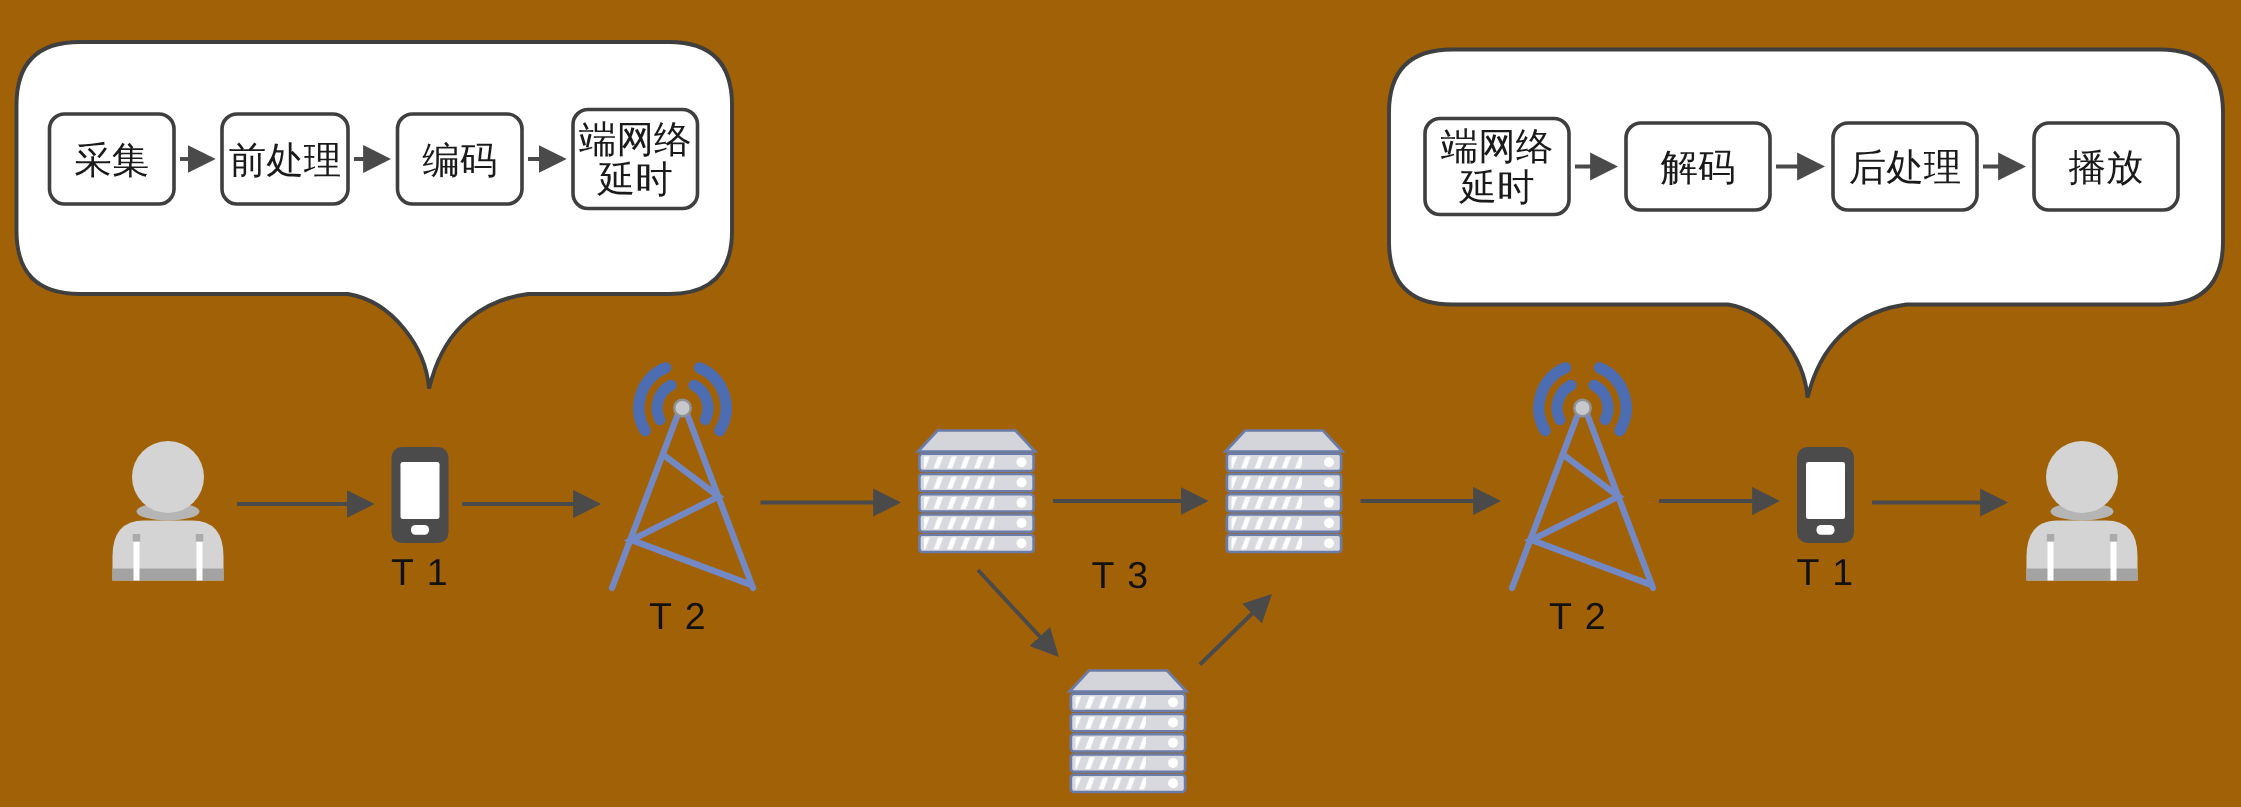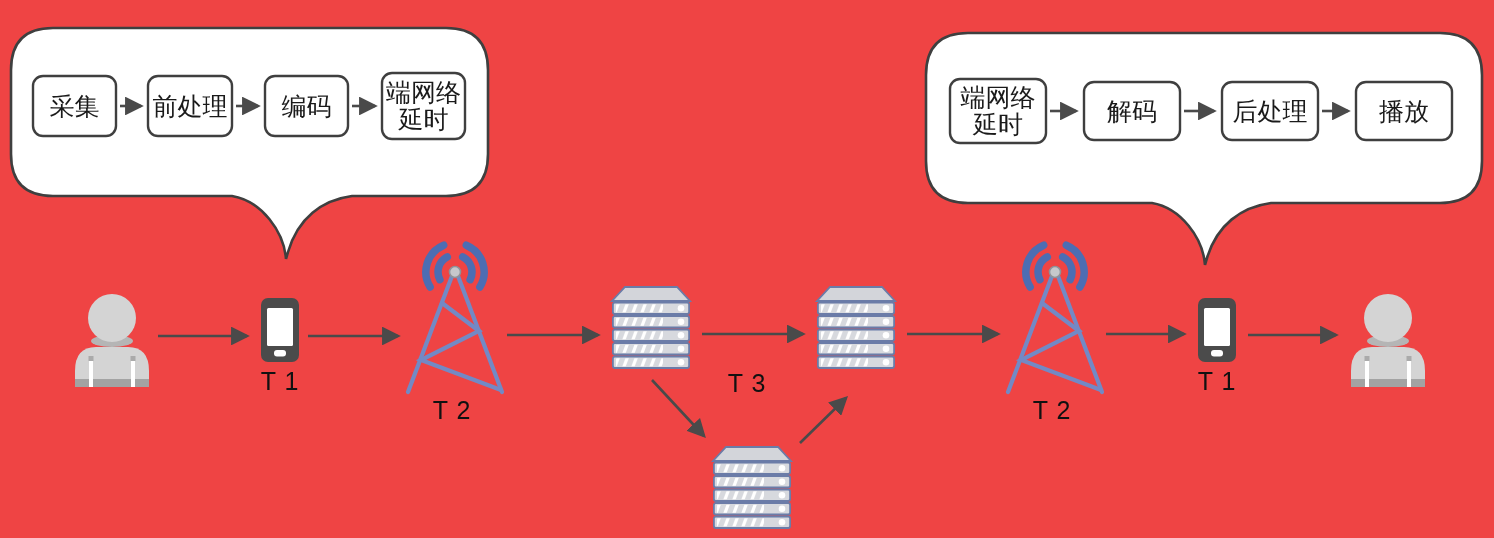--- a/index.html
+++ b/index.html
@@ -1,16 +1,16 @@
 <!DOCTYPE html>
 <html><head>
 <meta charset="utf-8">
 <style>
   html,body{margin:0;padding:0;background:#fff;}
-  .stage{width:1494px;height:538px;position:relative;background:#ef4444;overflow:hidden;}
+  .stage{width:1494px;height:538px;position:relative;background:#a16207;overflow:hidden;}
   svg{display:block;}
   .bubble{fill:#ffffff;stroke:#3f3f3f;stroke-width:2.6;}
   .box{fill:#ffffff;stroke:#3f3f3f;stroke-width:2.4;}
   .flow{stroke:#4a4a4a;stroke-width:2.6;fill:none;}
   .box-text{font:25px "DejaVu Sans","Liberation Sans",sans-serif;fill:#1a1a1a;text-anchor:middle;}
   .t-label{font:25px "Liberation Sans","DejaVu Sans",sans-serif;fill:#111111;text-anchor:middle;letter-spacing:1px;}
 </style>
 </head>
 <body>
 

